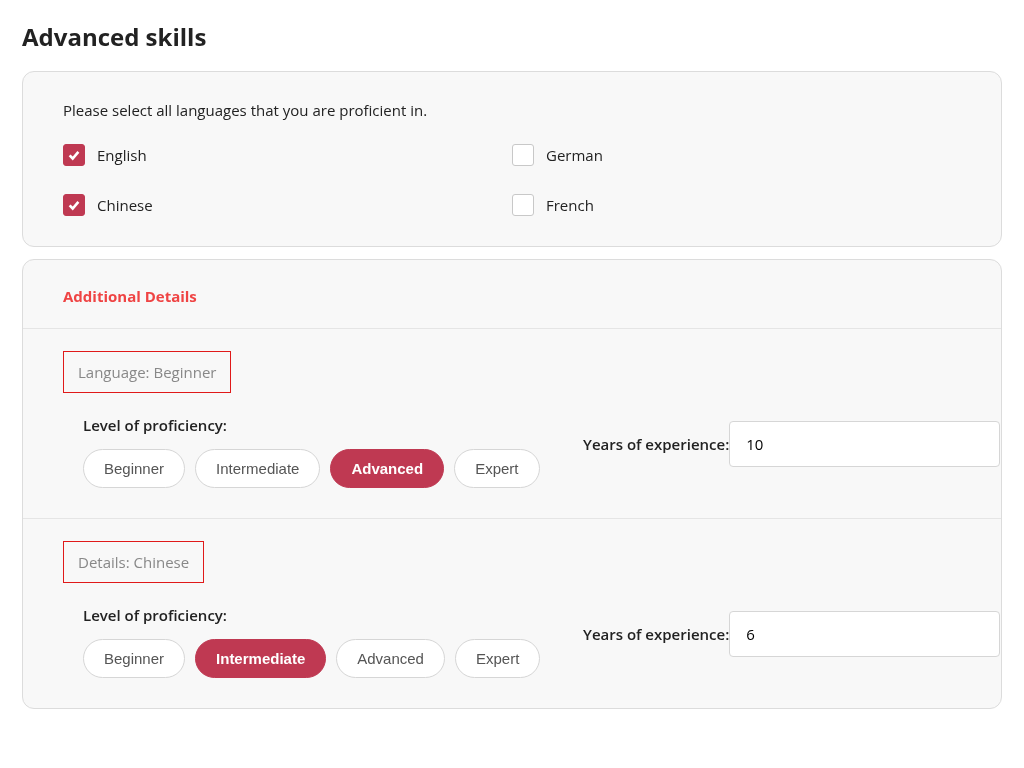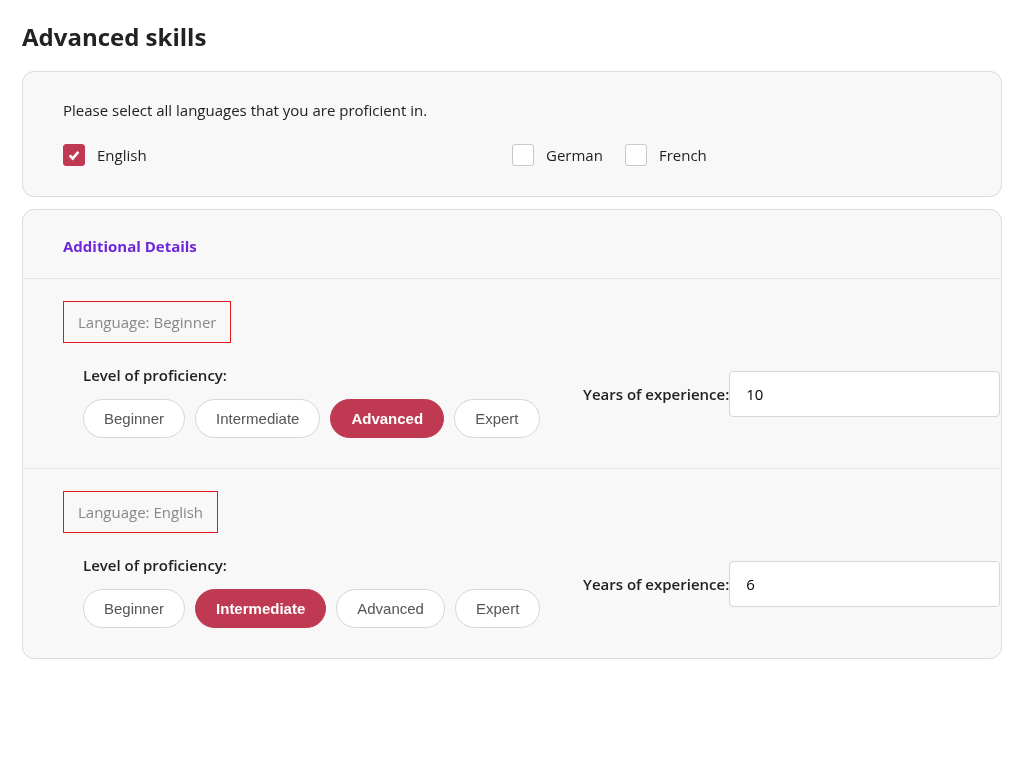--- a/index.html
+++ b/index.html
@@ -32,22 +32,22 @@
       font-size: 15px;
       margin-bottom: 24px;
       color: #222;
     }
     .checkbox-grid {
       display: flex;
     }
     .checkbox-col {
       width: 455px;
       display: flex;
-      flex-direction: row;
-      gap: 22px;
+      flex-direction: column;
+      gap: 28px;
     }
     .checkbox-row {
       display: flex;
       align-items: center;
       gap: 12px;
     }
     .chk {
       width: 22px;
       height: 22px;
       border: 1px solid #c8c8c8;
@@ -75,21 +75,21 @@
     }
     .chk-label {
       font-size: 15px;
       color: #222;
     }
     
     .details-header {
       padding: 26px 40px 22px 40px;
       font-size: 15px;
       font-weight: 700;
-      color: #6d28d9;
+      color: #ef4444;
       border-bottom: 1px solid #e5e5e5;
     }
     .lang-block {
       padding: 22px 40px 30px 40px;
       border-bottom: 1px solid #e5e5e5;
     }
     .lang-block:last-child {
       border-bottom: none;
     }
     .lang-tag {
@@ -168,20 +168,28 @@
     <p class="instruction">Please select all languages that you are proficient in.</p>
     <div class="checkbox-grid">
       <div class="checkbox-col" id="col1">
           <div class="checkbox-row">
             <span class="chk checked">
               <svg viewBox="0 0 16 16">
                 <polyline points="3 8.5 6.5 12 13 4.5"></polyline>
               </svg>
             </span>
             <span class="chk-label">English</span>
+          </div>
+          <div class="checkbox-row">
+            <span class="chk checked">
+              <svg viewBox="0 0 16 16">
+                <polyline points="3 8.5 6.5 12 13 4.5"></polyline>
+              </svg>
+            </span>
+            <span class="chk-label">Chinese</span>
           </div>
         </div>
       <div class="checkbox-col" id="col2">
           <div class="checkbox-row">
             <span class="chk"></span>
             <span class="chk-label">German</span>
           </div>
           <div class="checkbox-row">
             <span class="chk"></span>
             <span class="chk-label">French</span>
@@ -202,21 +210,21 @@
               <button type="button" class="pill">Intermediate</button>
               <button type="button" class="pill selected">Advanced</button>
               <button type="button" class="pill">Expert</button>
             </div>
           </div>
           <div class="years-col">
             <div class="years-label">Years of experience:</div>
             <input type="text" class="years-input" value="10" style="">
           </div>
         </div></div>
-      <div class="lang-block"><div class="lang-tag">Language: English</div><div class="lang-row">
+      <div class="lang-block"><div class="lang-tag">Details: Chinese</div><div class="lang-row">
           <div class="prof-col">
             <div class="prof-label">Level of proficiency:</div>
             <div class="pills">
               <button type="button" class="pill">Beginner</button>
               <button type="button" class="pill selected">Intermediate</button>
               <button type="button" class="pill">Advanced</button>
               <button type="button" class="pill">Expert</button>
             </div>
           </div>
           <div class="years-col">

